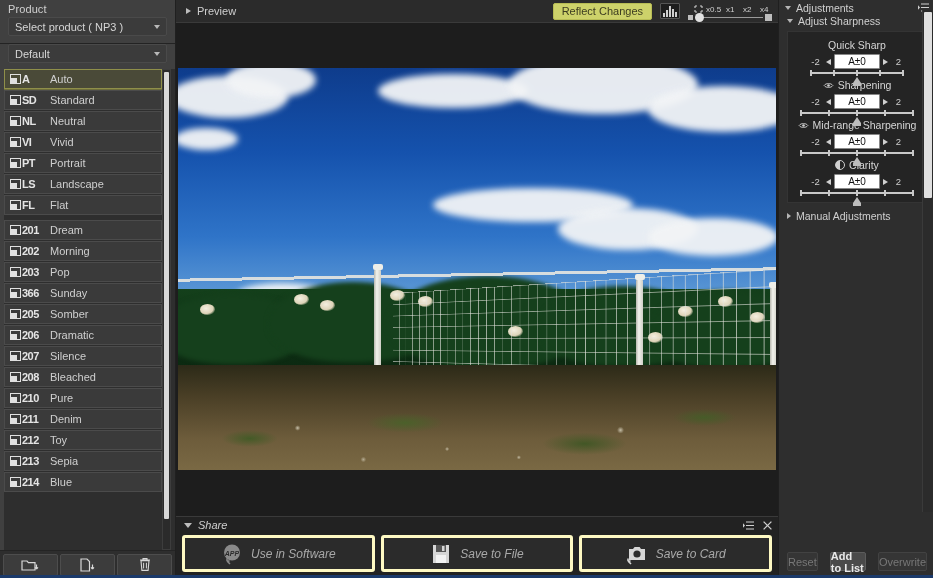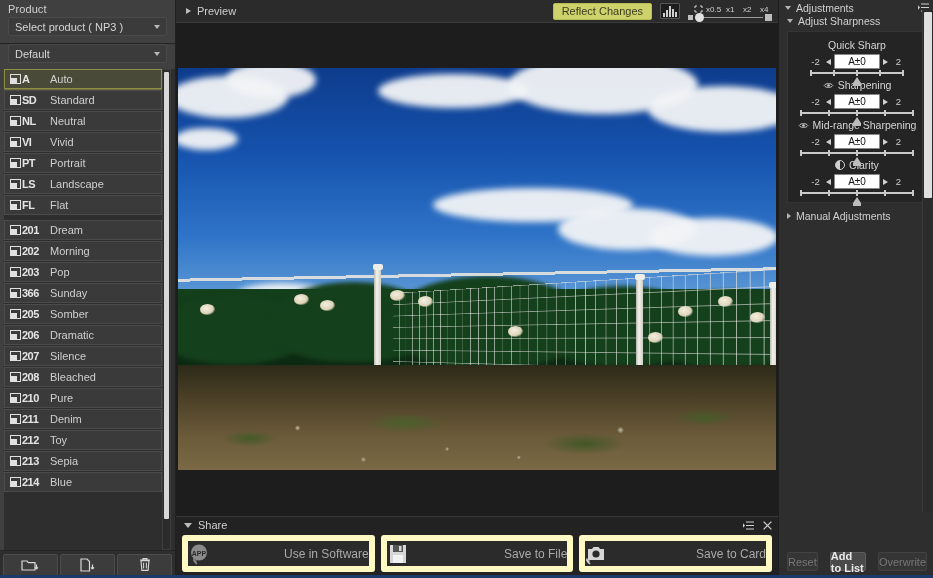--- a/index.html
+++ b/index.html
@@ -306,35 +306,35 @@
   .post::before {
     content:""; position: absolute; left: -1.5px; right: -1.5px; top: -5px;
     height: 6px; background: #eeeee8; border-radius: 2px;
   }
 
   
   .share-panel {
     height: 62px;
     background: #222222;
     border-top: 1px solid #3a3a3a;
-    display: flex; flex-direction: column;
+    display: flex; flex-direction: column; font-style: italic;
   }
   .share-head {
     height: 16px; display: flex; align-items: center;
     padding: 0 6px 0 8px;
   }
   .share-head .lbl { font-size: 11px; color: #cfcfcf; }
   .share-head .tools { margin-left: auto; display: flex; gap: 9px; align-items: center; }
   .share-body { display: flex; gap: 6px; padding: 2px 6px 6px 6px; flex: 1 1 auto; }
   .share-btn {
     flex: 1 1 0;
     background: #2b2b2b;
-    border: 6px solid #fef9c3;
+    border: 3px solid #fef9c3;
     border-radius: 3px;
-    display: flex; align-items: center; justify-content: space-between;
+    display: flex; align-items: center; justify-content: center;
     gap: 8px;
     color: #a9a9a9; font-size: 12px;
   }
   .share-btn .ico { width: 22px; height: 22px; position: relative; flex: none; }
 
   
   .rightpanel {
     width: 155px; height: 578px;
     background: #2e2e2e;
     position: relative;

